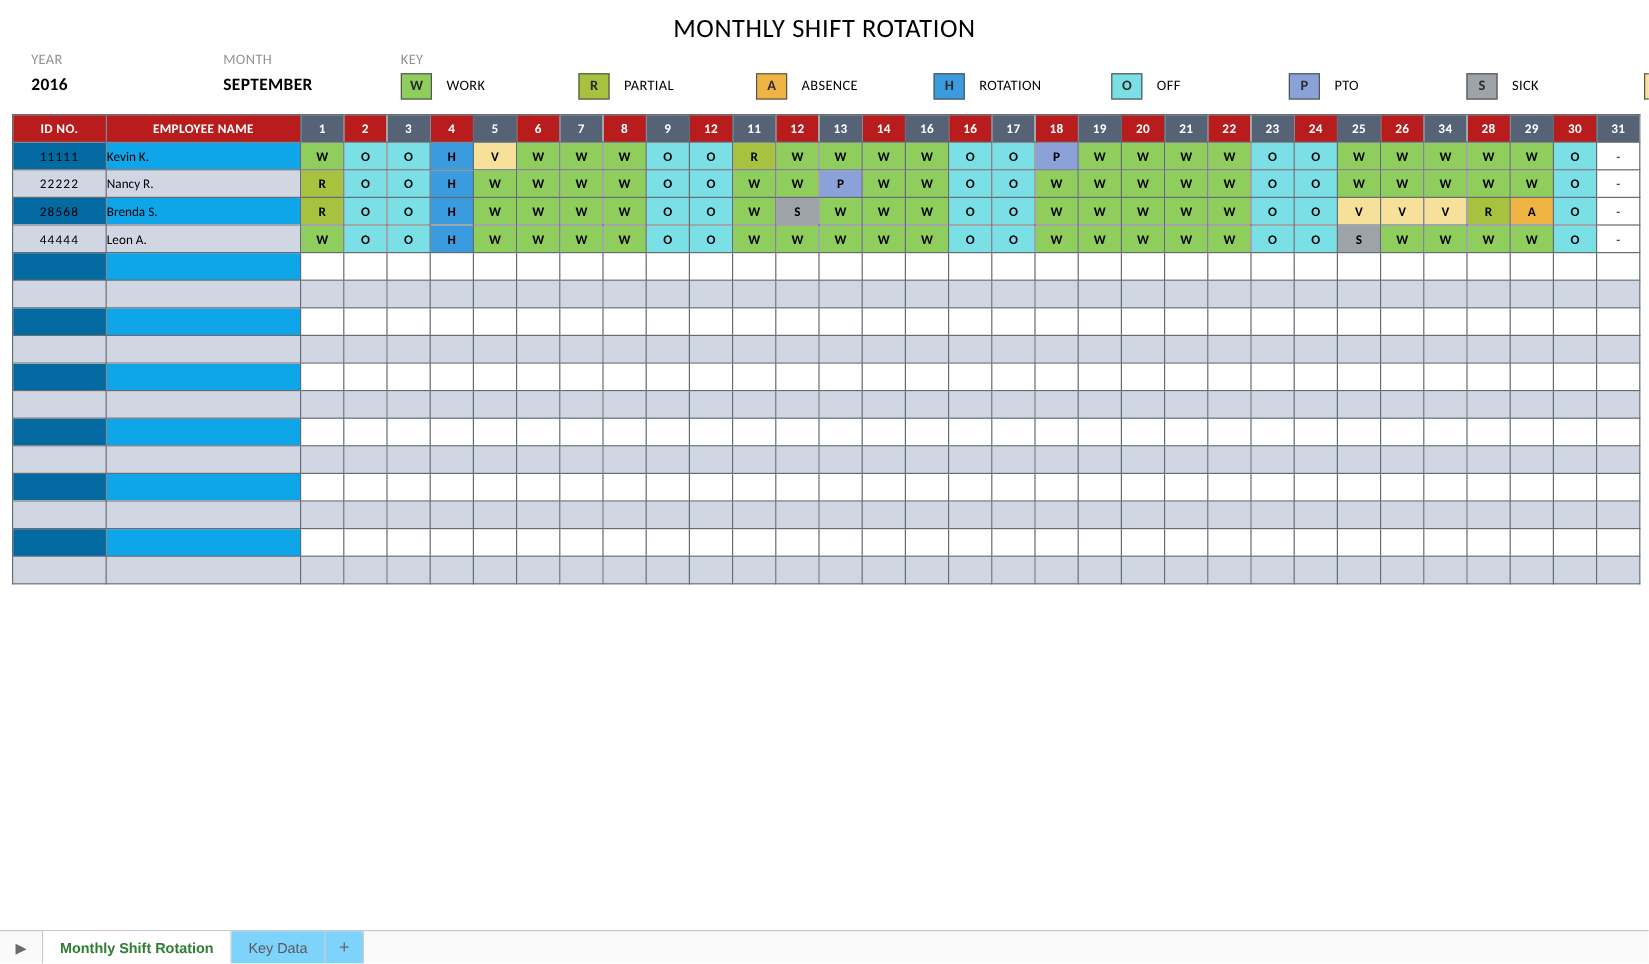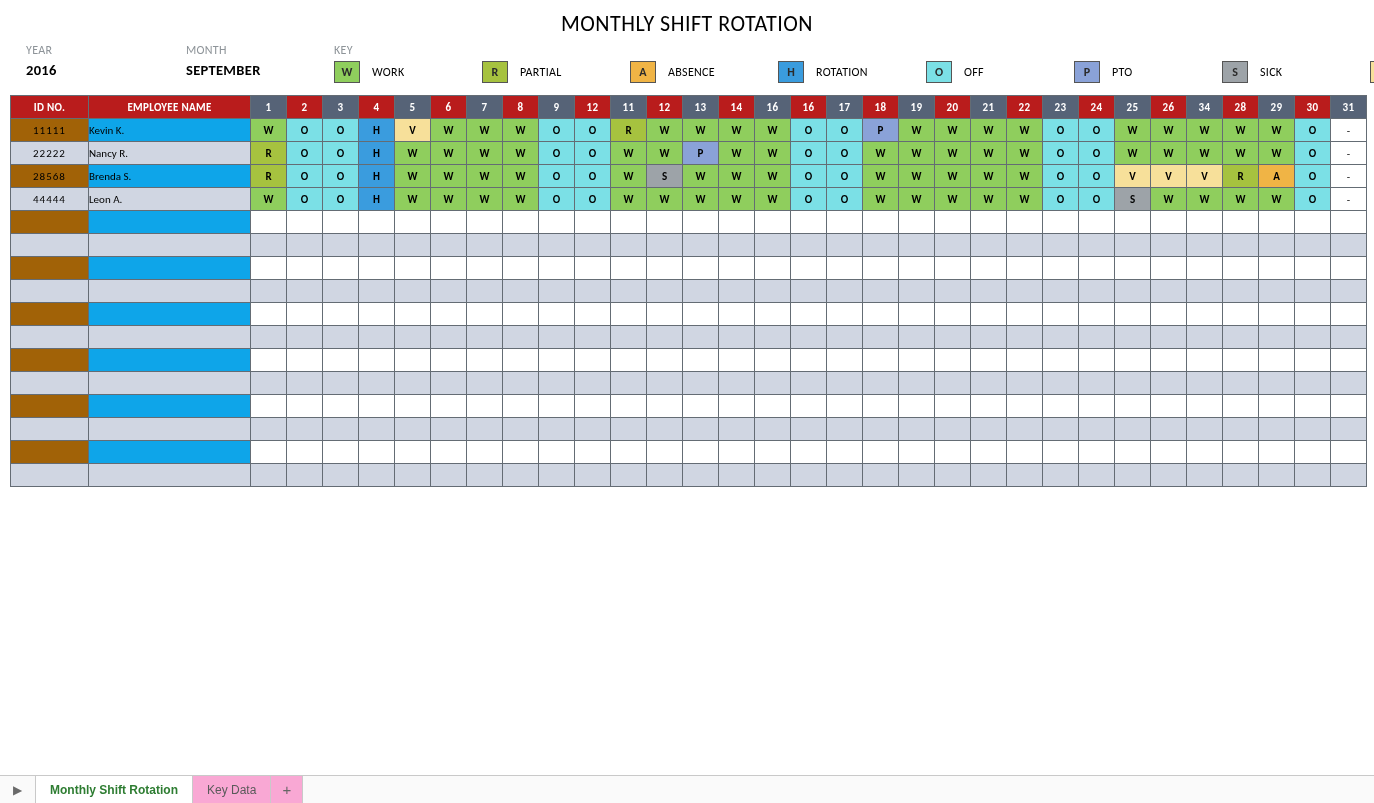--- a/index.html
+++ b/index.html
@@ -61,21 +61,21 @@
   table.grid col.c-day { width:36px; }
   th.hdr {
     background:#b91c1c;
     color:#fff;
     font-weight:600;
     font-size:11px;
     letter-spacing:0.3px;
   }
   th.hdr.alt { background:#566377; }
   th.day { text-align:center; }
-  td.id { text-align:center; background:#a16207; letter-spacing:1px; }
+  td.id { text-align:center; background:#0369a1; letter-spacing:1px; }
   td.name { padding-left:8px; background:#0ea5e9; }
   tr.striped td.id, tr.striped td.name, tr.striped td.empty { background:#d0d6e2; }
   td.cell { text-align:center; font-weight:600; font-size:11px; }
   td.empty { background:#fff; }
   td.dash { text-align:center; background:#fff; }
 
   .c-W { background:#8fce5d; }
   .c-O { background:#7be0e6; }
   .c-H { background:#3a9cde; }
   .c-V { background:#f7e09a; }
@@ -94,21 +94,21 @@
   }
   .tab-ctrl {
     width:36px; display:flex; align-items:center; justify-content:center;
     border-right:1px solid #c9c9c9;
     color:#6a6a6a; font-size:12px;
   }
   .tab {
     padding:0 14px; display:flex; align-items:center;
     font-size:12px;
     border-right:1px solid #c9c9c9;
-    background:#f9a8d4; color:#5a5a5a;
+    background:#7dd3fc; color:#5a5a5a;
   }
   .tab.active { background:#fff; color:#2e7d32; font-weight:600; }
   .tab.add { width:32px; justify-content:center; font-size:15px; color:#666; }
 </style>
 </head>
 <body>
 
 <div class="sheet">
   <div class="title">MONTHLY SHIFT ROTATION</div>
 

